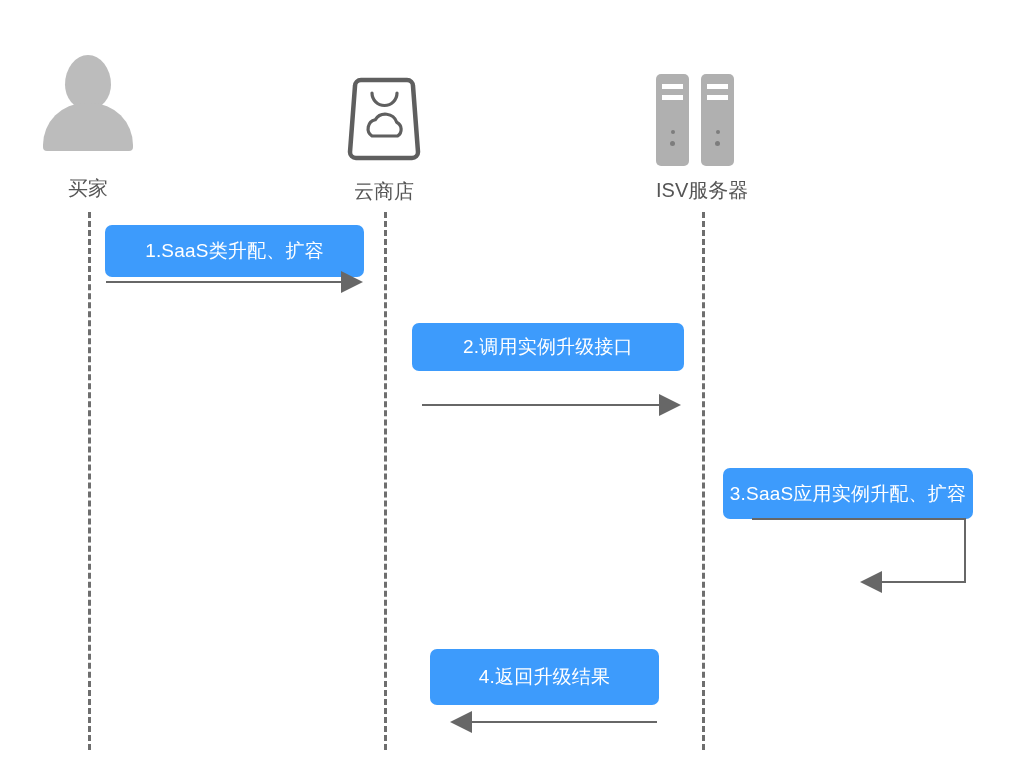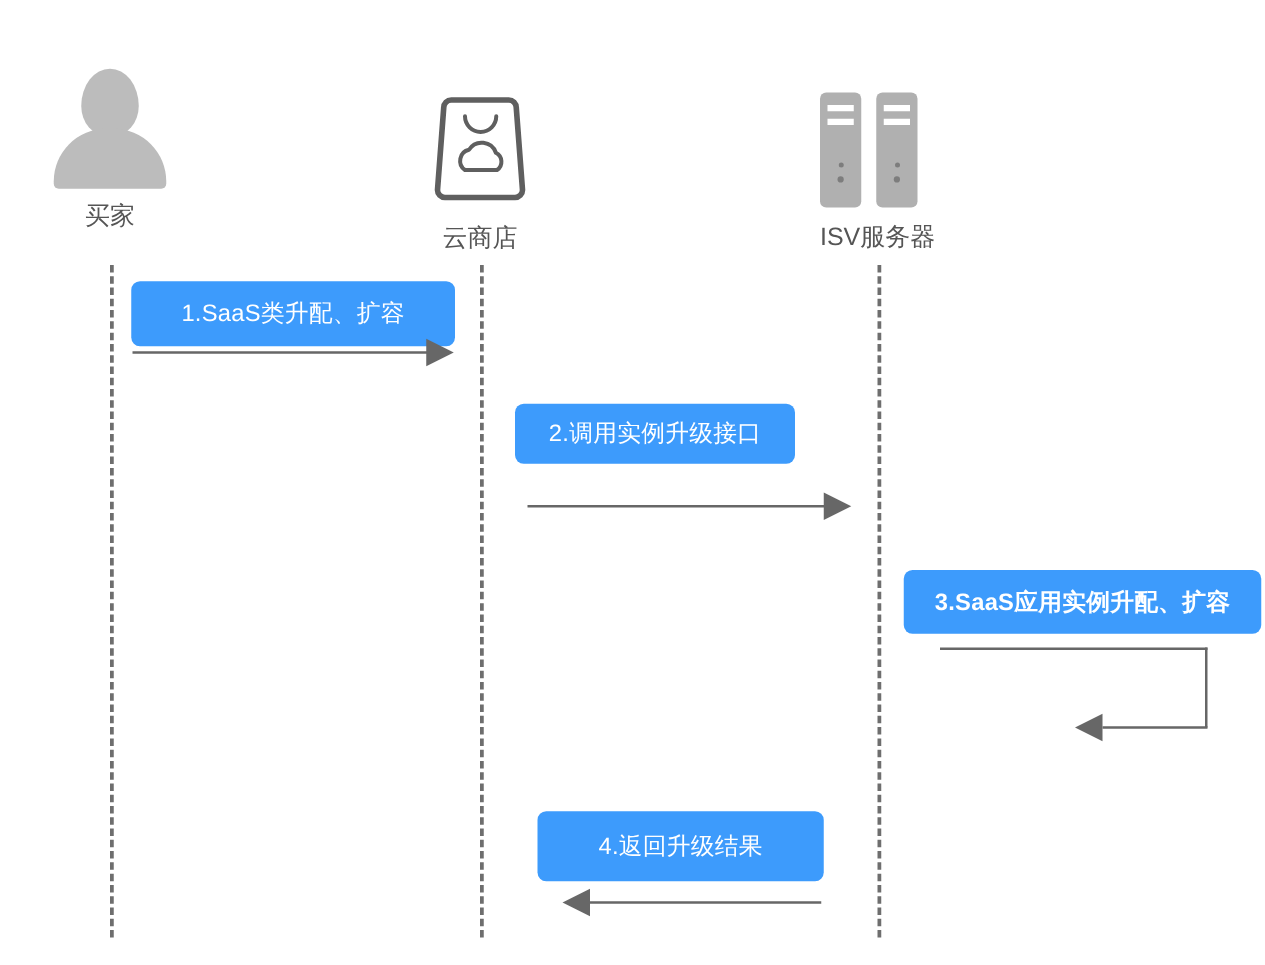--- a/index.html
+++ b/index.html
@@ -141,21 +141,21 @@
 
 <div id="canvas">
 
   <div class="actor" style="left:43px; top:55px; width:90px;">
     <div class="actor-icon">
       <div class="avatar-wrap">
         <div class="avatar-head"></div>
         <div class="avatar-body"></div>
       </div>
     </div>
-    <div class="actor-label" style="margin-top:13px;">买家</div>
+    <div class="actor-label" style="margin-top:28px;">买家</div>
   </div>
 
   <div class="actor" style="left:347px; top:74px; width:74px;">
     <div class="actor-icon">
       <div class="bag-wrap">
         <svg width="74" height="92" viewBox="0 0 74 92" xmlns="http://www.w3.org/2000/svg">
           <path d="M14 6 h46 a6 6 0 0 1 6 6 l5 66 a6 6 0 0 1 -6 6 h-56 a6 6 0 0 1 -6 -6 l5 -66 a6 6 0 0 1 6 -6 z" fill="#ffffff" stroke="#5f5f5f" stroke-width="4.5" stroke-linejoin="round"></path>
           <path d="M25 19 a12.5 12.5 0 0 0 25 0" fill="none" stroke="#5f5f5f" stroke-width="3.2" stroke-linecap="round"></path>
           <path d="M25 62 a9 9 0 0 1 3.2 -16.2 a12 12 0 0 1 21.5 2.4 a8 8 0 0 1 0.9 13.8 z" fill="#ffffff" stroke="#5f5f5f" stroke-width="3.2" stroke-linejoin="round"></path>
         </svg>
@@ -185,25 +185,25 @@
   </div>
 
   <div class="lifeline" style="left:88px;  top:212px; height:538px;"></div>
   <div class="lifeline" style="left:384px; top:212px; height:538px;"></div>
   <div class="lifeline" style="left:702px; top:212px; height:538px;"></div>
 
   <div class="msg-box" style="left:105px; top:225px; width:259px; height:52px;">1.SaaS类升配、扩容</div>
   <div class="arrow-line" style="left:106px; top:281px; width:237px;"></div>
   <div class="arrow-head right" style="left:341px; top:271px;"></div>
 
-  <div class="msg-box" style="left:412px; top:323px; width:224px; height:48px;">2.调用实例升级接口</div>
+  <div class="msg-box" style="left:412px; top:323px; width:272px; height:48px;">2.调用实例升级接口</div>
   <div class="arrow-line" style="left:422px; top:404px; width:238px;"></div>
   <div class="arrow-head right" style="left:659px; top:394px;"></div>
 
-  <div class="msg-box" style="left:723px; top:456px; width:286px; height:51px;font-weight:bold;">3.SaaS应用实例升配、扩容</div>
+  <div class="msg-box" style="left:723px; top:468px; width:250px; height:51px;">3.SaaS应用实例升配、扩容</div>
   <div class="loop-top" style="left:752px; top:518px; width:214px;"></div>
   <div class="loop-side" style="left:964px; top:518px; height:64px;"></div>
   <div class="loop-bottom" style="left:882px; top:581px; width:84px;"></div>
   <div class="arrow-head left" style="left:860px; top:571px;"></div>
 
   <div class="msg-box" style="left:430px; top:649px; width:229px; height:56px;">4.返回升级结果</div>
   <div class="arrow-line" style="left:472px; top:721px; width:185px;"></div>
   <div class="arrow-head left" style="left:450px; top:711px;"></div>
 
 </div>

